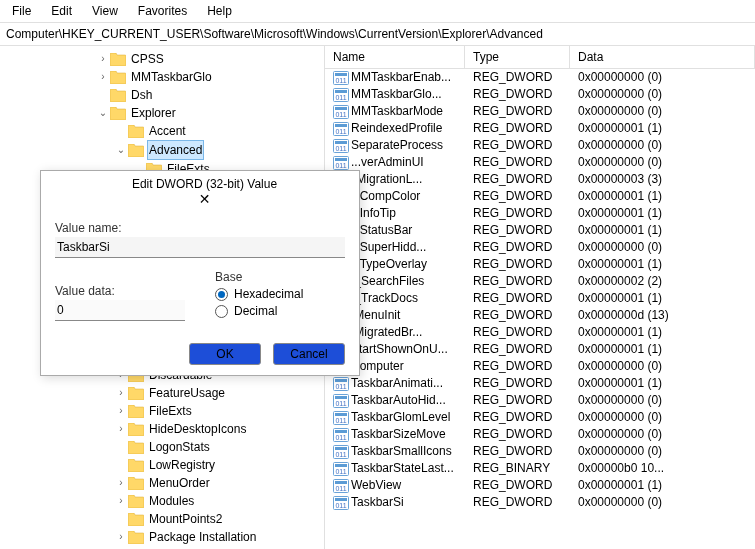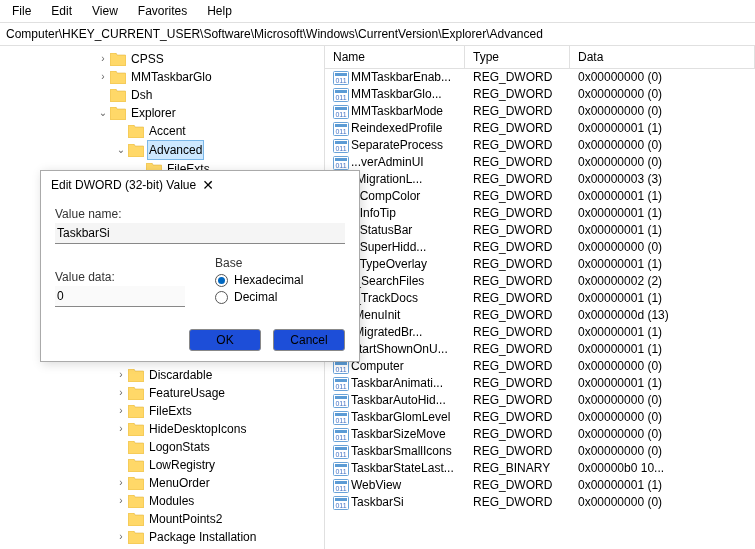--- a/index.html
+++ b/index.html
@@ -27,21 +27,21 @@
   .list-header > div { padding: 4px 8px; border-right: 1px solid #e0e0e0; }
   .col-name { width: 140px; }
   .col-type { width: 105px; }
   .col-data { flex: 1; }
   .list-body { overflow-y: auto; height: calc(100% - 24px); }
   .list-row { display: flex; line-height: 17px; font-size: 12px; }
   .list-row > div { padding: 0 8px; white-space: nowrap; overflow: hidden; text-overflow: ellipsis; }
   .val-icon { display: inline-flex; width: 16px; height: 14px; vertical-align: middle; margin-right: 2px; align-items: center; justify-content: center; }
   
   .dialog { position: absolute; left: 40px; top: 170px; width: 320px; background: #fff; border: 1px solid #aaa; box-shadow: 2px 2px 10px rgba(0,0,0,0.15); padding: 0; font-size: 12px; }
-  .dialog-title { display: flex; justify-content: flex-start; align-items: center; padding: 6px 1px 6px 10px; font-size: 12px; }
+  .dialog-title { display: flex; justify-content: space-between; align-items: center; padding: 6px 1px 6px 10px; font-size: 12px; flex-direction: column; }
   .dialog-close { font-size: 14px; padding: 0 6px; cursor: pointer; }
   .dialog-body { padding: 4px 14px 10px 14px; }
   .dlabel { margin: 4px 0 2px 0; color: #333; }
   .dinput { width: 100%; border: none; border-bottom: 1px solid #888; padding: 3px 2px; font-size: 12px; background: #fafafa; outline: none; }
   .dinput.ro { background: #f5f5f5; }
   .drow { display: flex; gap: 30px; margin-top: 8px; align-items: flex-end; }
   .dcol { flex: 1; }
   .dsmall { width: 140px; }
   .radio-row { display: flex; align-items: center; gap: 6px; margin: 3px 0; }
   .radio { width: 13px; height: 13px; border-radius: 50%; border: 1px solid #555; display: inline-flex; align-items: center; justify-content: center; }

